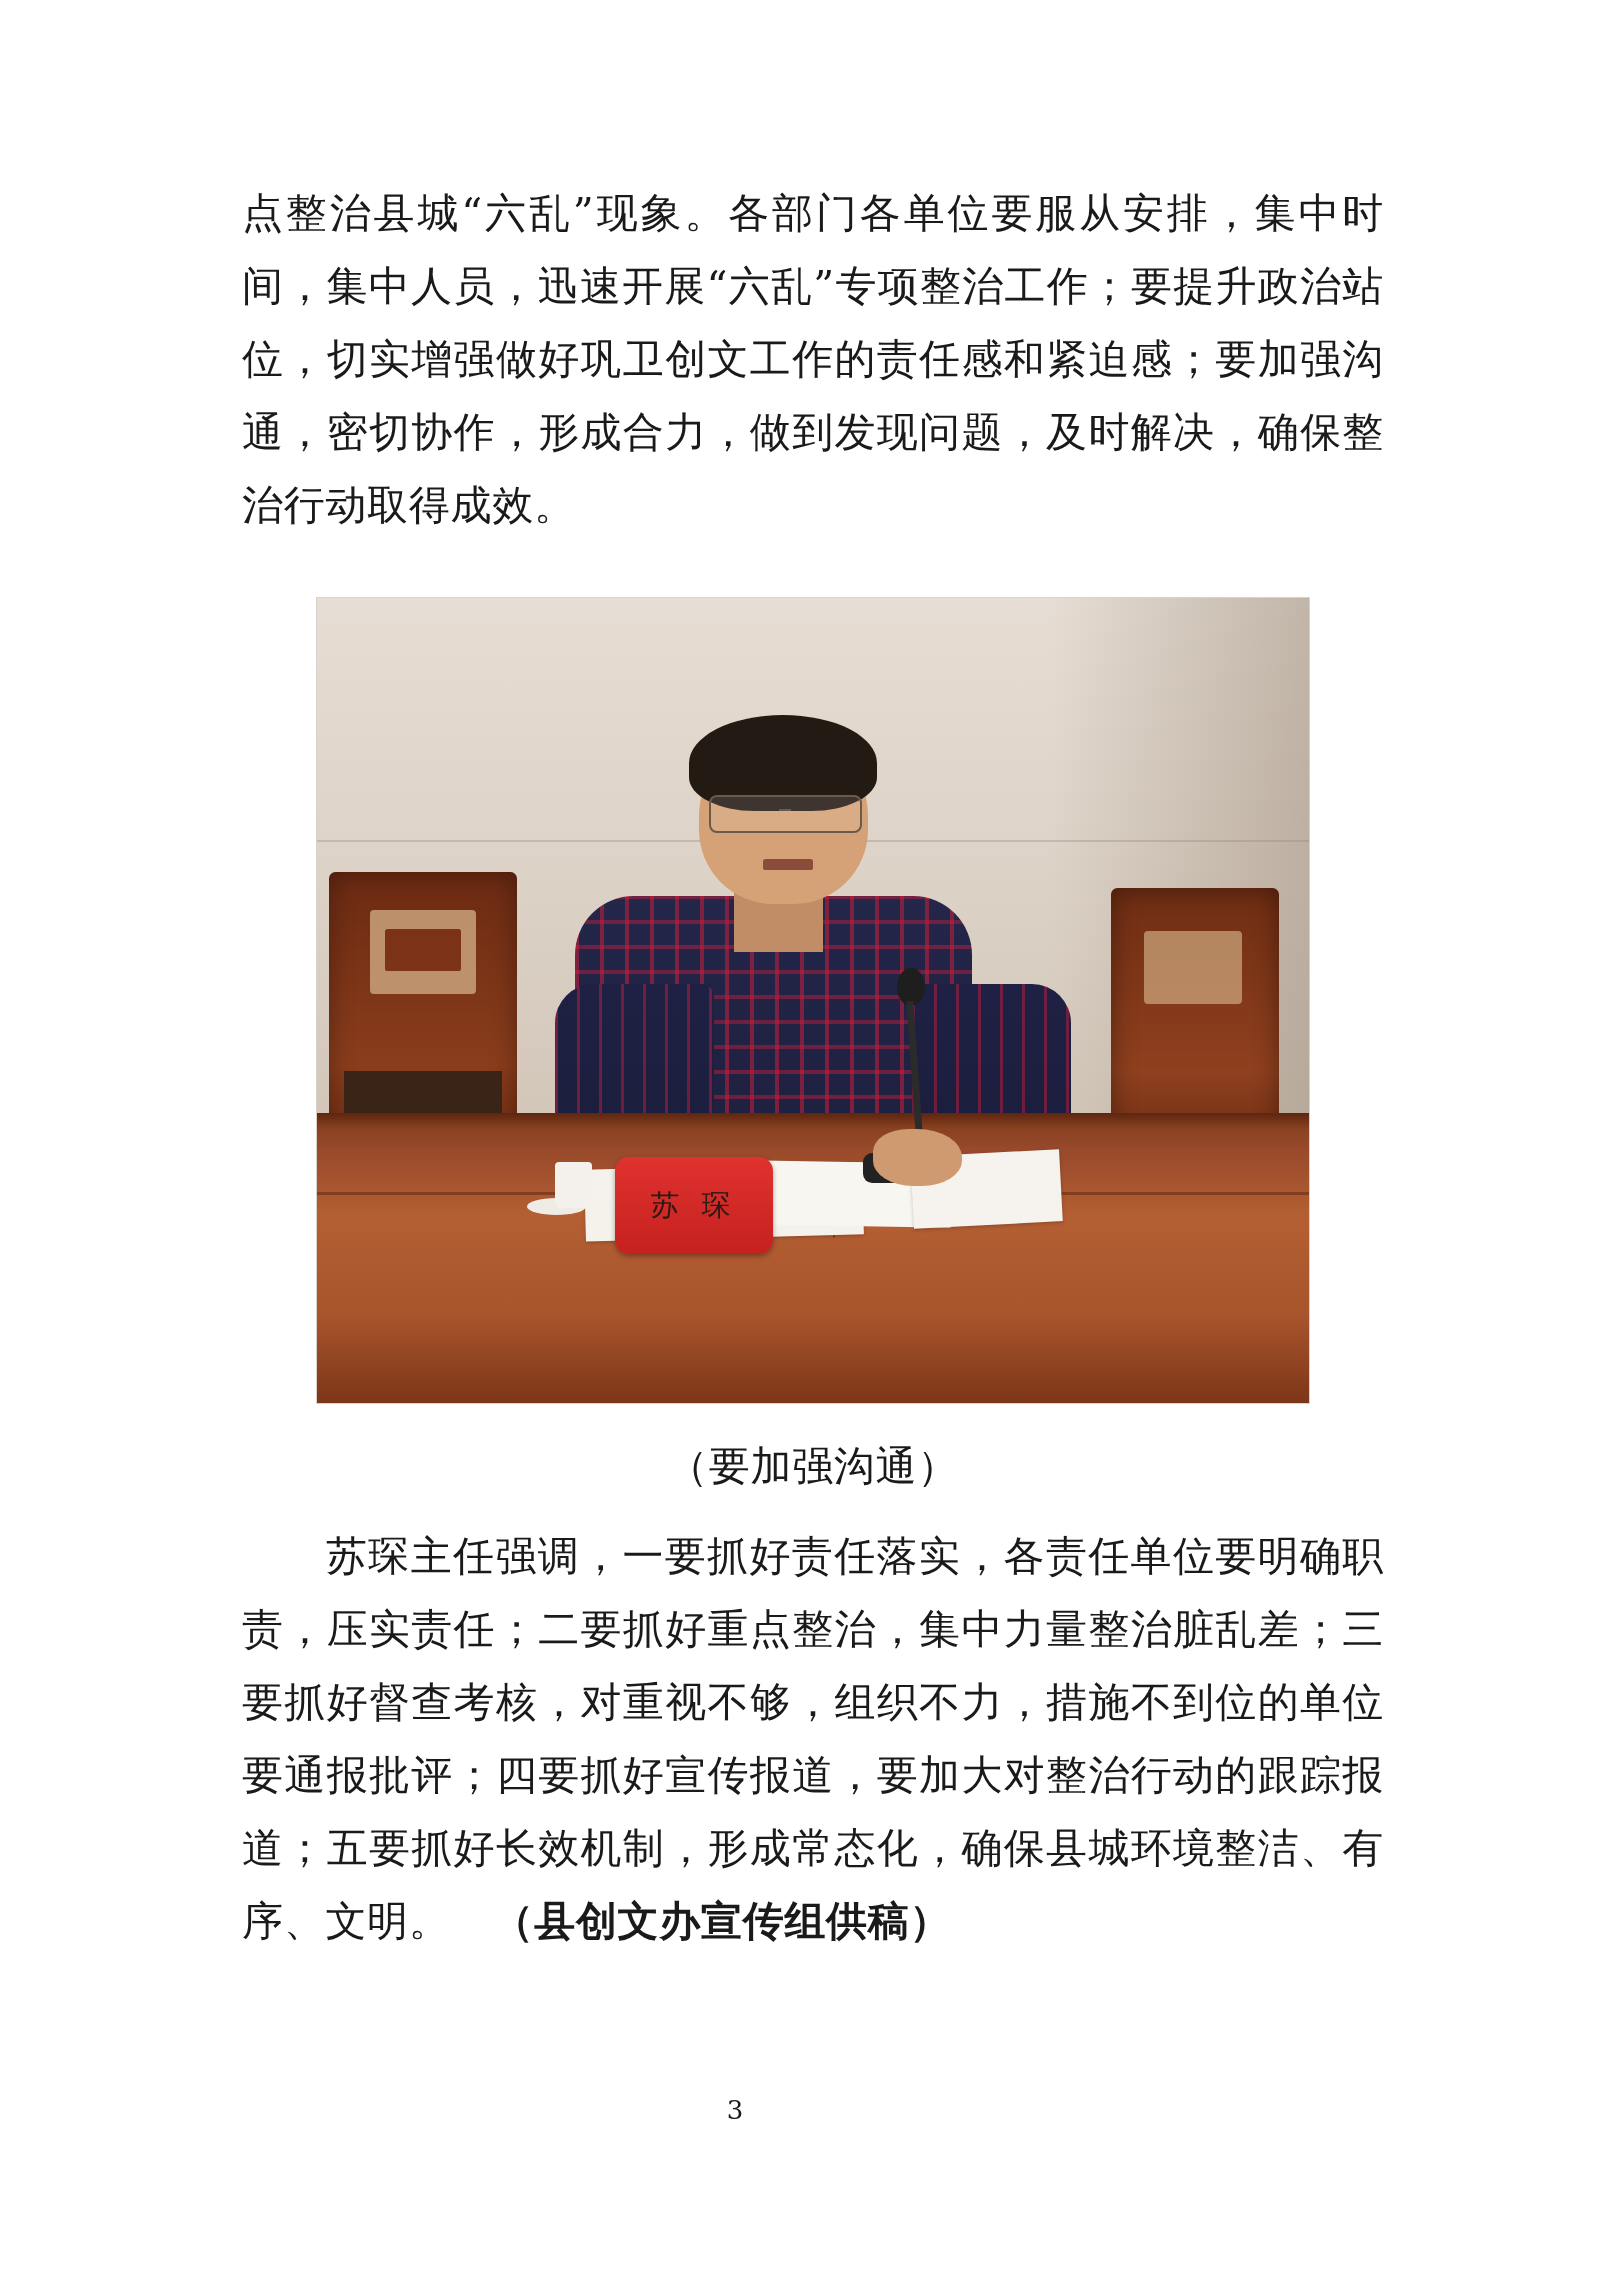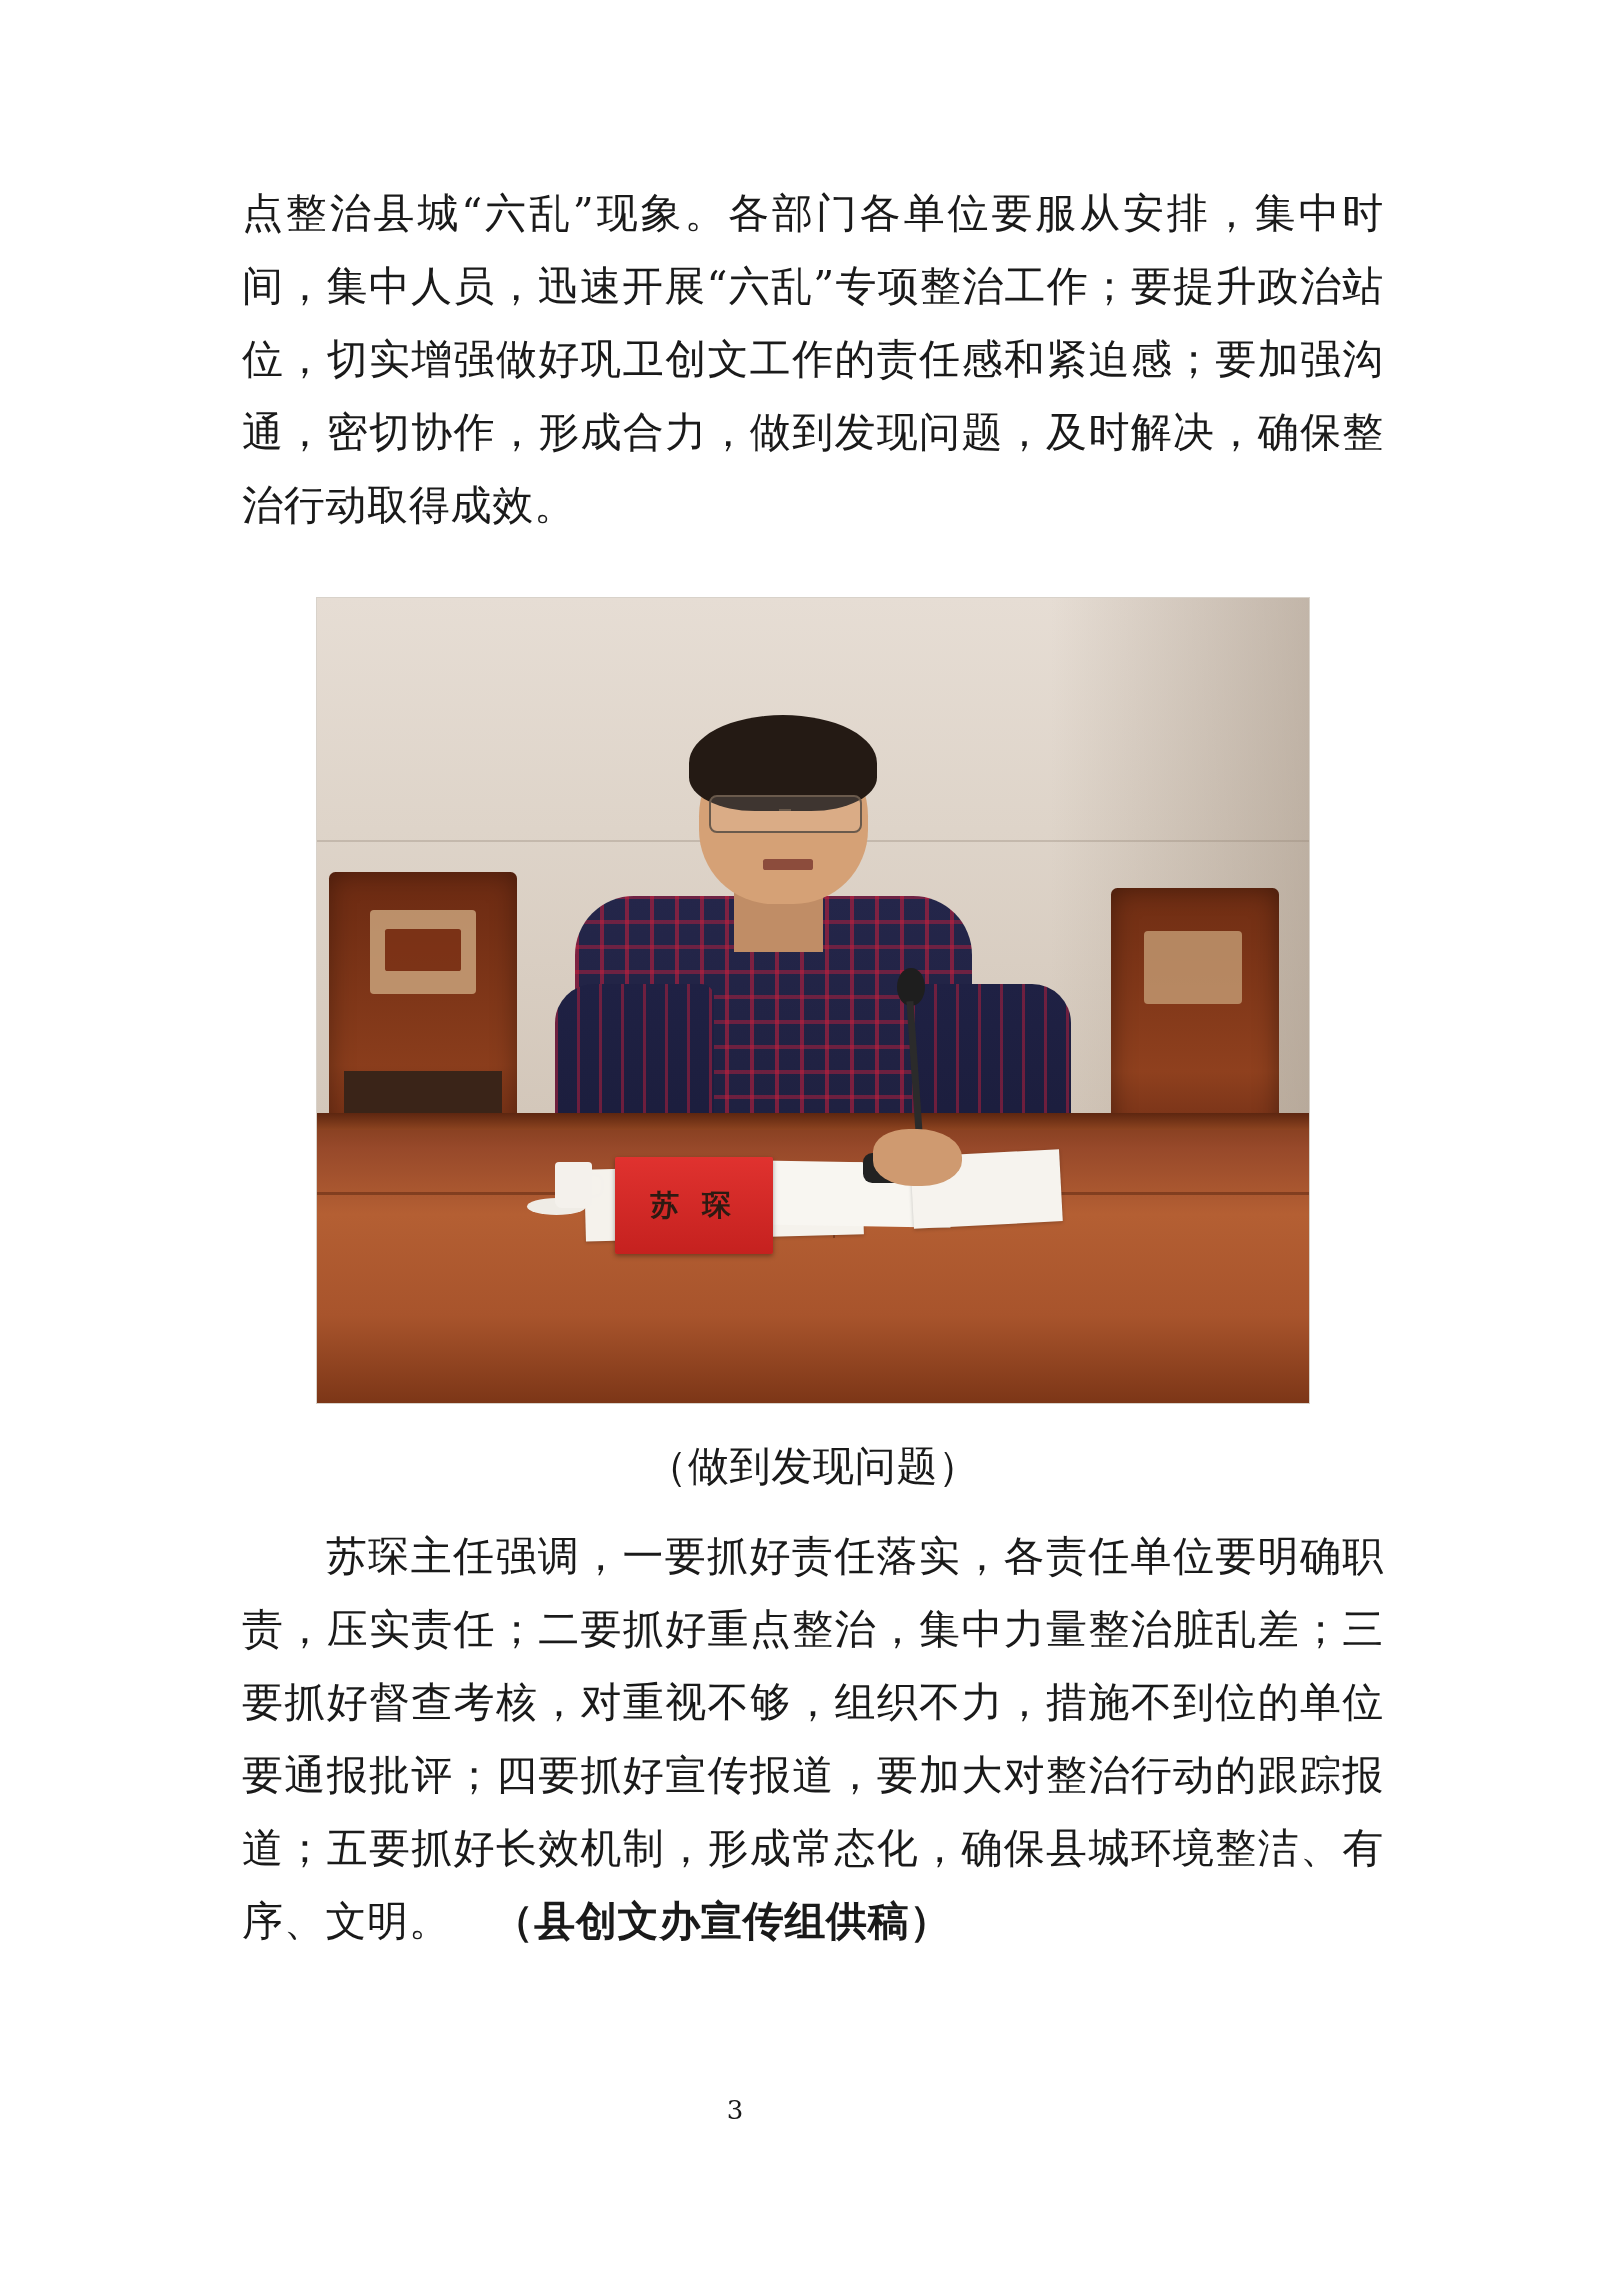--- a/index.html
+++ b/index.html
@@ -218,26 +218,25 @@
     left: 55%; top: 69%;
     width: 59px; height: 30px;
     background: #222;
     border-radius: 9.2px;
   }
   .nameplate {
     position: absolute;
     left: 30%; top: 69.5%;
     width: 16%; height: 12%;
     background: linear-gradient(180deg, #e0322f 0%, #c5211f 100%);
-    border-radius: 2px;
+    border-radius: 14px;
     box-shadow: 0 2px 5.2px rgba(0,0,0,0.35);
     display: flex;
     align-items: center;
     justify-content: center;
-    font-weight: bold;
   }
   .nameplate-text {
     color: #2d1a12;
     font-size: 29px;
     letter-spacing: 6.5px;
     font-family: "DejaVu Serif", "Liberation Serif", serif;
     white-space: nowrap;
   }
   .cup {
     position: absolute;
@@ -368,21 +367,21 @@
 
         <div class="saucer"></div>
         <div class="cup"></div>
 
         <div class="nameplate">
           <span class="nameplate-text">苏 琛</span>
         </div>
       </div>
     </div>
 
-    <div class="caption">（做到发现问题）</div>
+    <div class="caption">（要加强沟通）</div>
 
     <div class="para-block">
       <p class="para indent"><span>苏琛主任强调，一要抓好责任落实，各责任单位要明确职责，压实责任；二要抓好重点整治，集中力量整治脏乱差；三要抓好督查考核，对重视不够，组织不力，措施不到位的单位要通报批评；四要抓好宣传报道，要加大对整治行动的跟踪报道；五要抓好长效机制，形成常态化，确保县城环境整洁、有序、文明。</span><span class="bold-tail">（县创文办宣传组供稿）</span></p>
     </div>
 
   </div>
 
   <div class="page-number">3</div>
 
 </div>

